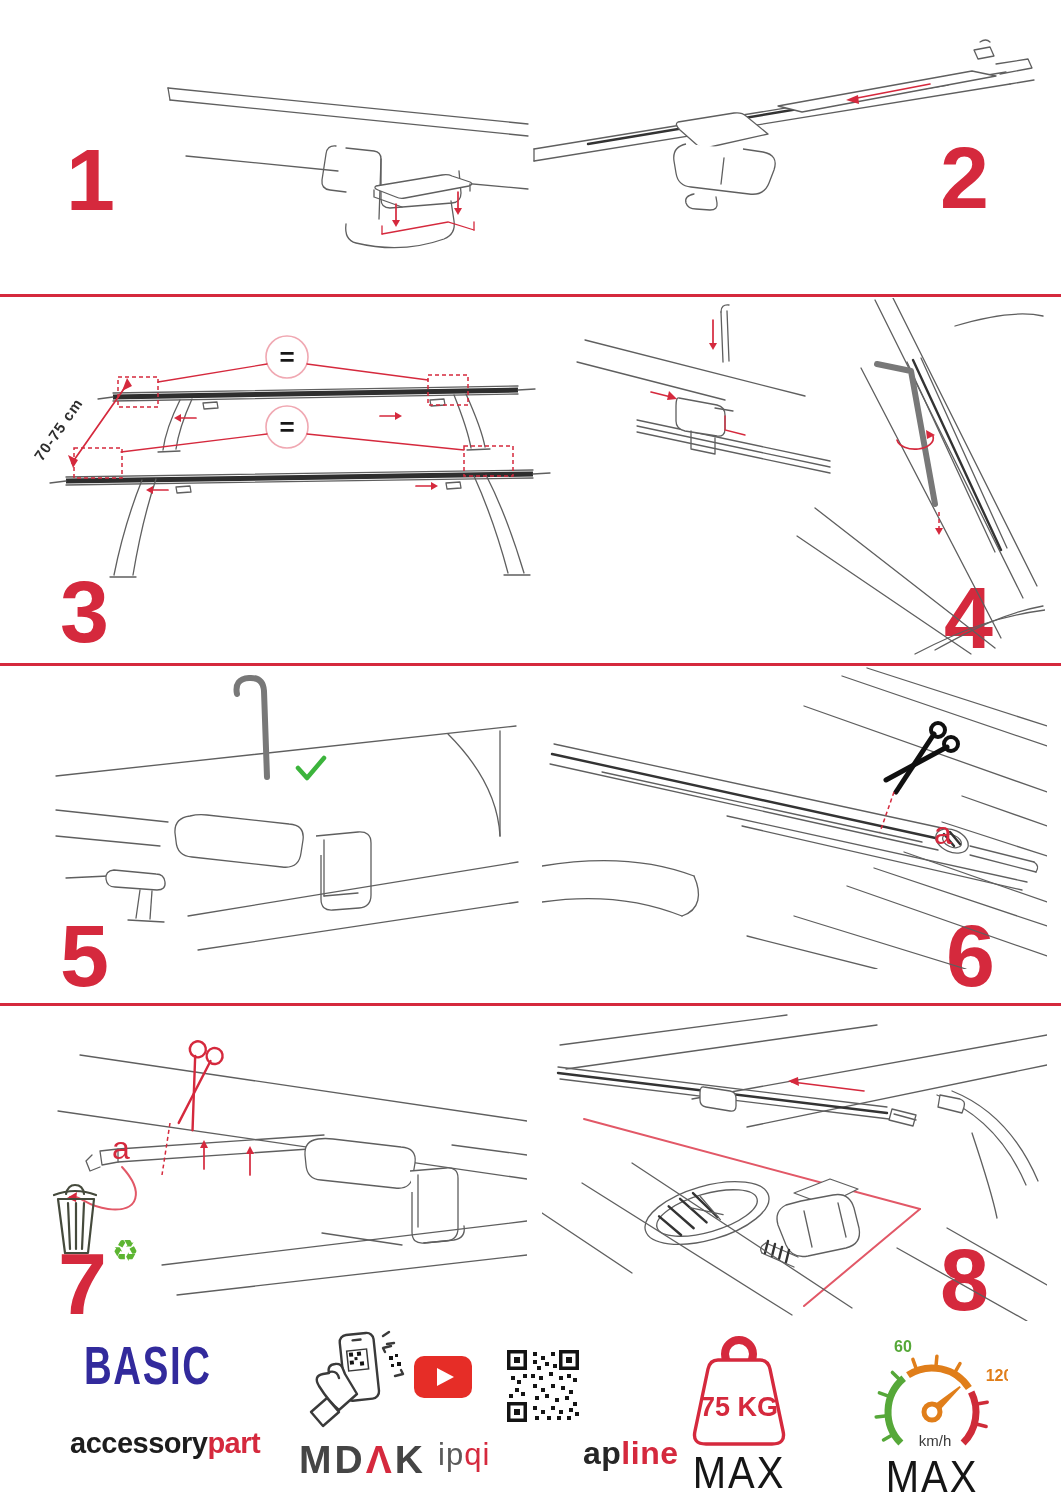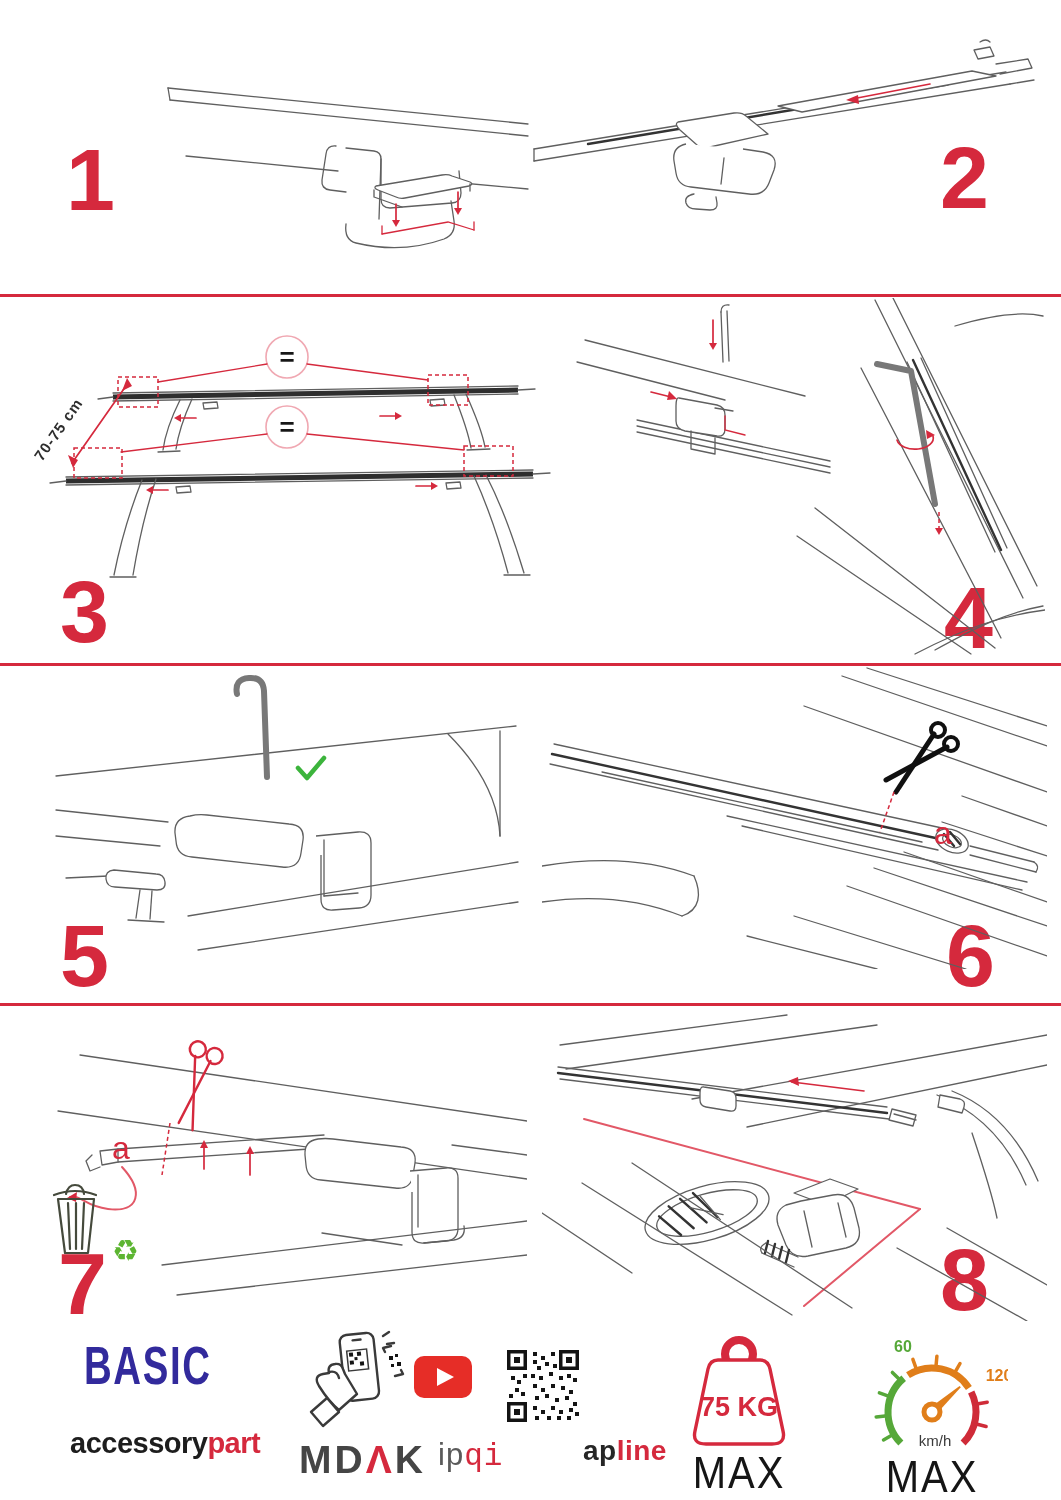--- a/index.html
+++ b/index.html
@@ -35,22 +35,22 @@
   svg .scibk{stroke:#101010;fill:none;stroke-width:5;stroke-linecap:round}
   svg .scird{stroke:var(--red);fill:none;stroke-width:2.4;stroke-linecap:round}
   
   .brand-basic{position:absolute;left:84px;top:1336px;font-size:48px;font-weight:bold;
                letter-spacing:2px;color:var(--blue);transform:scale(0.8,1.1);transform-origin:left top;}
   .brand-sub{position:absolute;left:70px;top:1427px;font-size:29px;font-weight:bold;letter-spacing:-0.5px;color:#1d1d1d;}
   .brand-sub .red{color:var(--red);}
   .logo-mdak{position:absolute;left:299px;top:1438px;font-size:39px;font-weight:bold;color:#454545;letter-spacing:3px;}
   .logo-mdak .red{color:var(--red);}
   .logo-ipqi{position:absolute;left:438px;top:1437px;font-size:31px;color:#5a5a5a;letter-spacing:1px;}
-  .logo-ipqi .red{color:var(--red);font-family:Liberation Mono, monospace;}
-  .logo-apline{position:absolute;left:583px;top:1435px;font-size:28px;font-weight:bold;color:#262626;letter-spacing:0.5px;}
+  .logo-ipqi .red{color:var(--red);}
+  .logo-apline{position:absolute;left:583px;top:1435px;font-size:32px;font-weight:bold;color:#262626;letter-spacing:0.5px;}
   .logo-apline .red{color:var(--red);}
   .max-label{position:absolute;font-size:40px;color:#151515;text-align:center;letter-spacing:2px;
              transform:scaleY(1.12);transform-origin:center top;}
 </style>
 </head>
 <body>
 
 <div class="page">
 
   <div class="step-num" style="left:66px;top:136px;">1</div>

